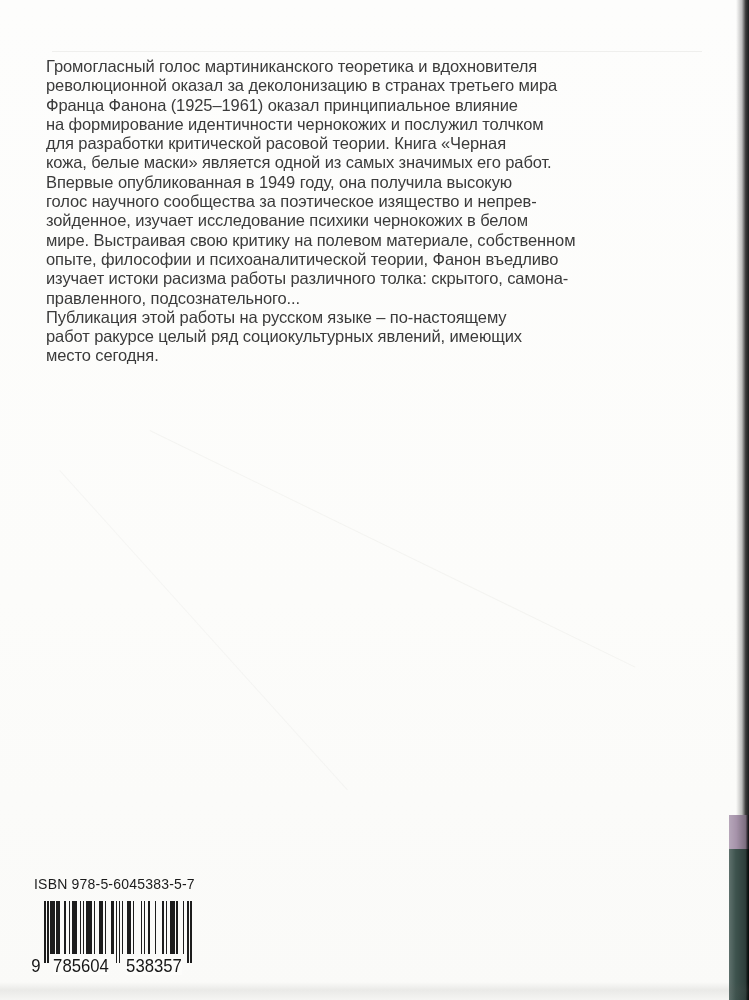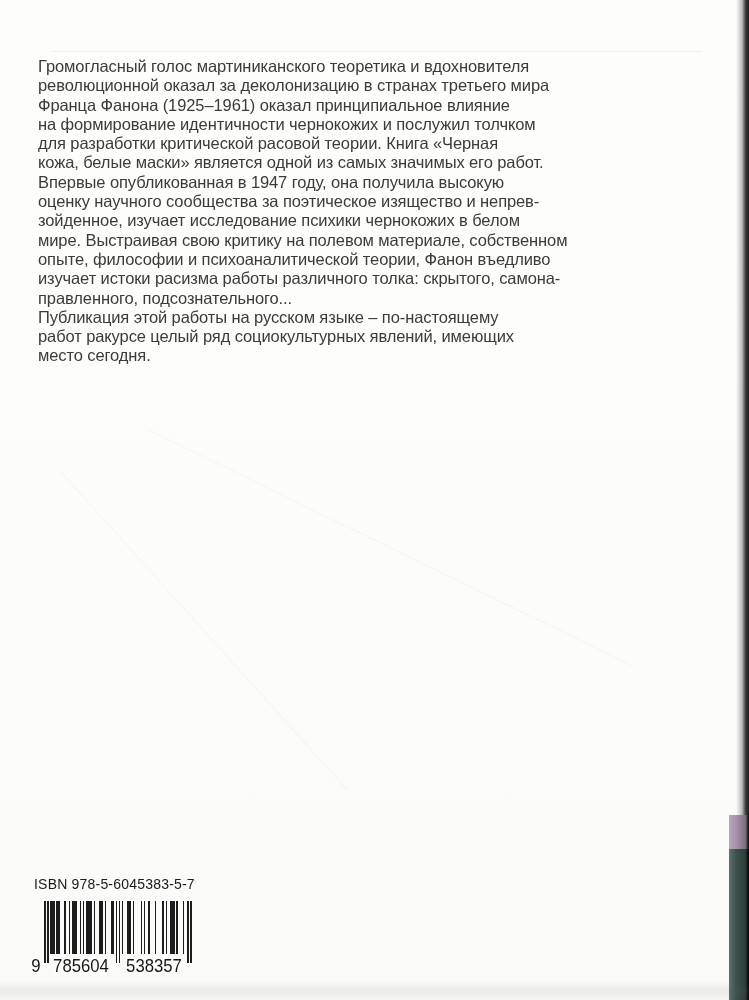--- a/index.html
+++ b/index.html
@@ -5,21 +5,21 @@
   html,body{margin:0;padding:0;background:#ffffff;}
   .scan{
     position:relative;
     width:749px;height:1000px;
     background:linear-gradient(180deg,#fdfdfc 0%,#fcfcfa 60%,#fafaf8 100%);
     overflow:hidden;
     font-family:"Liberation Sans",sans-serif;
   }
   
   .blurb{
-    position:absolute;left:38px;top:57px;width:660px;
+    position:absolute;left:46px;top:57px;width:660px;
     font-size:16.5px;line-height:19.3px;
     color:#3b3b3b;letter-spacing:-0.1px;
   }
   .blurb .line{white-space:nowrap;}
   
   .crease-h{position:absolute;left:52px;top:51px;width:650px;height:1px;
     background:rgba(120,120,110,0.10);}
   .crease-d1{position:absolute;left:150px;top:430px;width:540px;height:1px;
     background:rgba(120,120,110,0.06);transform:rotate(26deg);transform-origin:left top;}
   .crease-d2{position:absolute;left:60px;top:470px;width:430px;height:1px;
@@ -59,22 +59,22 @@
   <div class="crease-d1"></div>
   <div class="crease-d2"></div>
 
   <div class="blurb">
       <div class="line">Громогласный голос мартиниканского теоретика и вдохновителя</div>
       <div class="line">революционной оказал за деколонизацию в странах третьего мира</div>
       <div class="line">Франца Фанона (1925–1961) оказал принципиальное влияние</div>
       <div class="line">на формирование идентичности чернокожих и послужил толчком</div>
       <div class="line">для разработки критической расовой теории. Книга «Черная</div>
       <div class="line">кожа, белые маски» является одной из самых значимых его работ.</div>
-      <div class="line">Впервые опубликованная в 1947 году, она получила высокую</div>
-      <div class="line">оценку научного сообщества за поэтическое изящество и непрев-</div>
+      <div class="line">Впервые опубликованная в 1949 году, она получила высокую</div>
+      <div class="line">голос научного сообщества за поэтическое изящество и непрев-</div>
       <div class="line">зойденное, изучает исследование психики чернокожих в белом</div>
       <div class="line">мире. Выстраивая свою критику на полевом материале, собственном</div>
       <div class="line">опыте, философии и психоаналитической теории, Фанон въедливо</div>
       <div class="line">изучает истоки расизма работы различного толка: скрытого, самона-</div>
       <div class="line">правленного, подсознательного...</div>
       <div class="line">Публикация этой работы на русском языке – по-настоящему</div>
       <div class="line">работ ракурсе целый ряд социокультурных явлений, имеющих</div>
       <div class="line">место сегодня.</div>
     </div>
 

